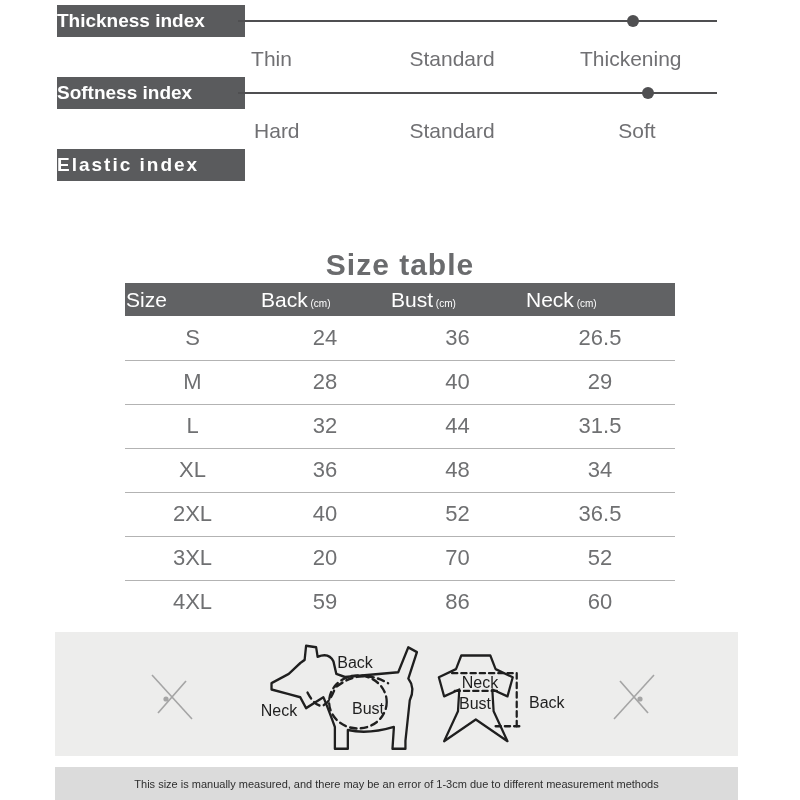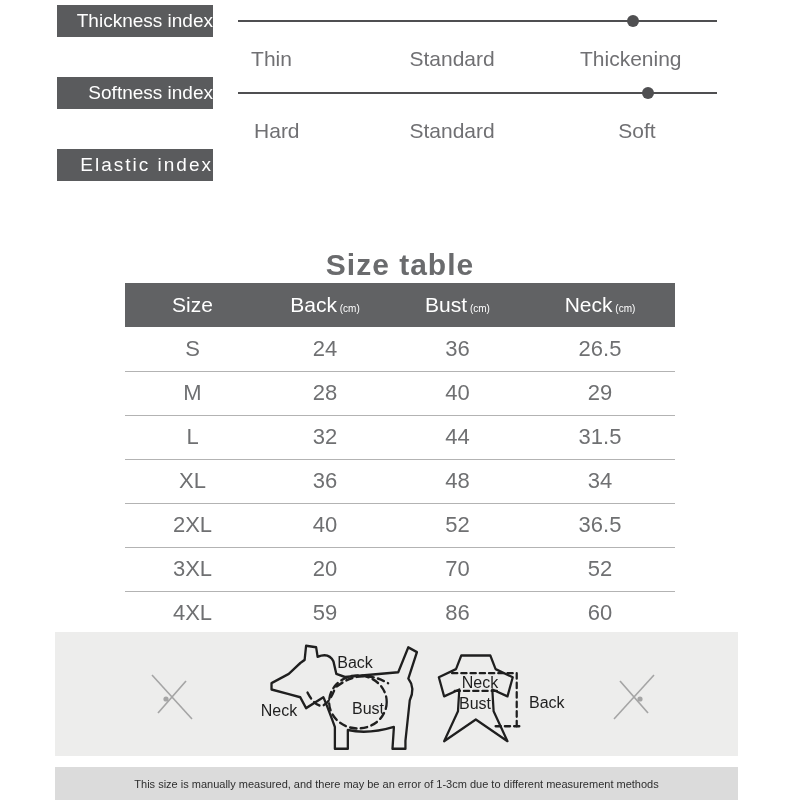--- a/index.html
+++ b/index.html
@@ -21,23 +21,23 @@
   body{
     width:800px;height:800px;position:relative;overflow:hidden;
     background:#ffffff;font-family:"Liberation Sans",sans-serif;
   }
   
   .index-row{position:absolute;left:0;width:800px;height:62px}
   .index-row.r0{top:3px}
   .index-row.r1{top:75px}
   .index-row.r2{top:147px}
   .index-label{
-    position:absolute;left:57px;top:2px;width:156px;height:32px;
-    background:var(--label_box_bg);color:#fff;font-size:19px;font-weight:400;
-    text-align:right;line-height:32px;white-space:nowrap;
+    position:absolute;left:57px;top:2px;width:188px;height:32px;
+    background:var(--label_box_bg);color:#fff;font-size:19px;font-weight:700;
+    text-align:left;line-height:32px;white-space:nowrap;
   }
   .index-row.r2 .index-label{letter-spacing:2px}
   .slider{position:absolute;left:238px;top:0;width:479px;height:62px}
   .slider-line{position:absolute;left:0;right:0;top:17px;height:2px;background:var(--line_color)}
   .dot{
     position:absolute;top:18px;width:12px;height:12px;border-radius:50%;
     background:var(--line_color);transform:translate(-50%,-50%);
   }
   .opt{
     position:absolute;top:44px;transform:translateX(-50%);
@@ -47,21 +47,21 @@
   .size-title{
     position:absolute;top:248px;left:0;width:800px;text-align:center;
     font-size:30px;font-weight:700;color:var(--title_text);letter-spacing:1px;
   }
   table.size-table{
     position:absolute;left:125px;top:283px;width:550px;
     border-collapse:collapse;table-layout:fixed;
   }
   table.size-table th{
     background:var(--header_bg);color:#fff;font-size:21px;font-weight:400;
-    height:44px;text-align:center;white-space:nowrap;
+    height:33px;text-align:left;white-space:nowrap;
   }
   table.size-table th .unit{font-size:10px}
   table.size-table td{
     height:44px;text-align:center;font-size:22px;color:var(--table_text);
     border-bottom:1px solid var(--divider);
   }
   table.size-table tr:last-child td{border-bottom:none}
   
   .diagram-panel{
     position:absolute;left:55px;top:632px;width:683px;height:124px;

